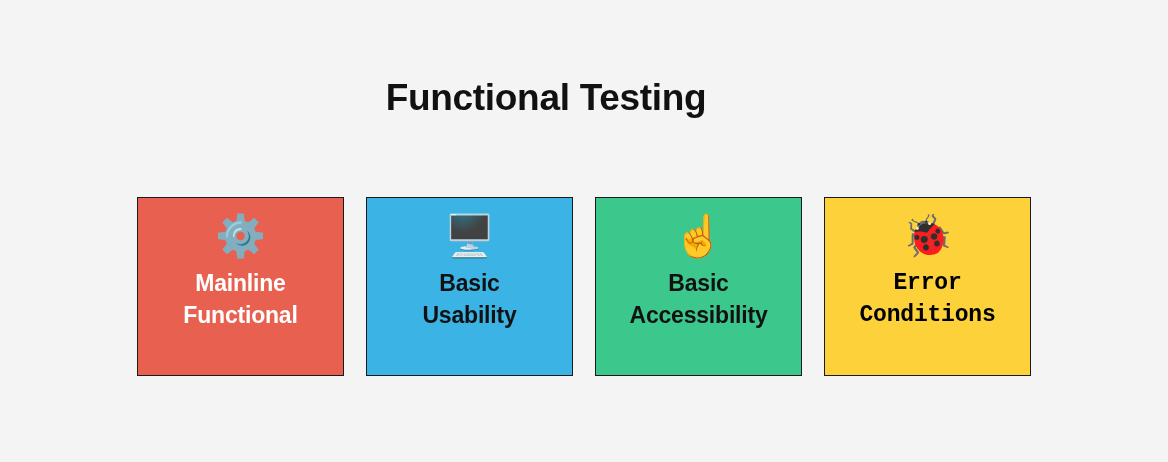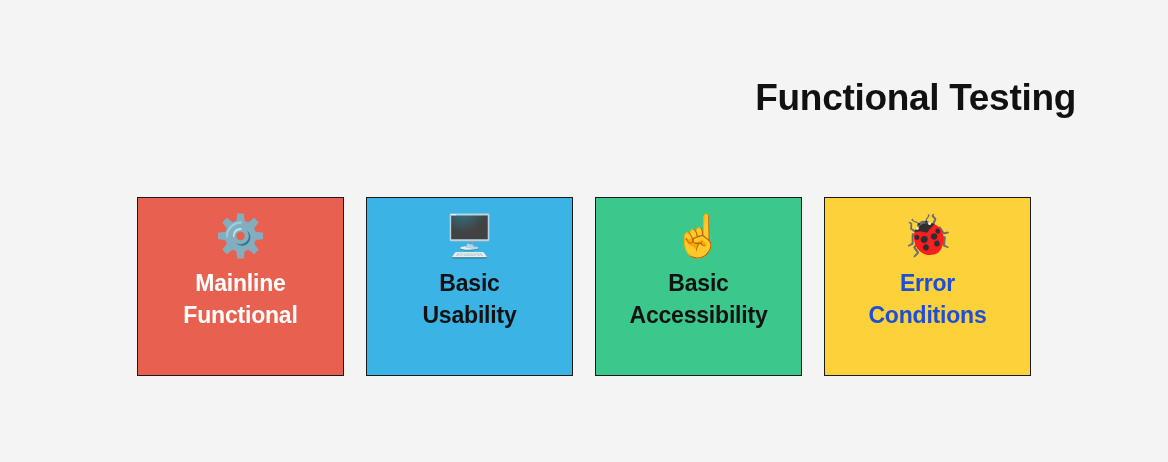--- a/index.html
+++ b/index.html
@@ -17,26 +17,27 @@
     position: relative;
     width: 1168px;
     height: 462px;
     box-sizing: border-box;
   }
   .slide-title {
     position: absolute;
     left: 0;
     top: 78px;
     width: 1076px;
-    text-align: right;
+    text-align: center;
     font-size: 37px;
     font-weight: bold;
     color: #111111;
     letter-spacing: -0.3px;
     line-height: 1.1;
+    padding-left: 8px;
   }
   .card-row {
     position: absolute;
     left: 137px;
     top: 197px;
     width: 894px;
     height: 179px;
     display: flex;
     flex-direction: row;
     justify-content: space-between;
@@ -98,18 +99,18 @@
     </div>
 
     <div class="card" style="background: rgb(60, 199, 141); border-color: rgb(26, 26, 26);">
       <div class="card-icon">☝️</div>
       <div class="card-label" style="color: rgb(17, 17, 17);">Basic
 Accessibility</div>
     </div>
 
     <div class="card" style="background: rgb(252, 209, 57); border-color: rgb(26, 26, 26);">
       <div class="card-icon">🐞</div>
-      <div class="card-label" style="color: #1d4ed8;">Error
+      <div class="card-label" style="color: #000000; font-family: Liberation Mono, monospace;">Error
 Conditions</div>
     </div>
 
   </div>
 </div>
 
 </body></html>

